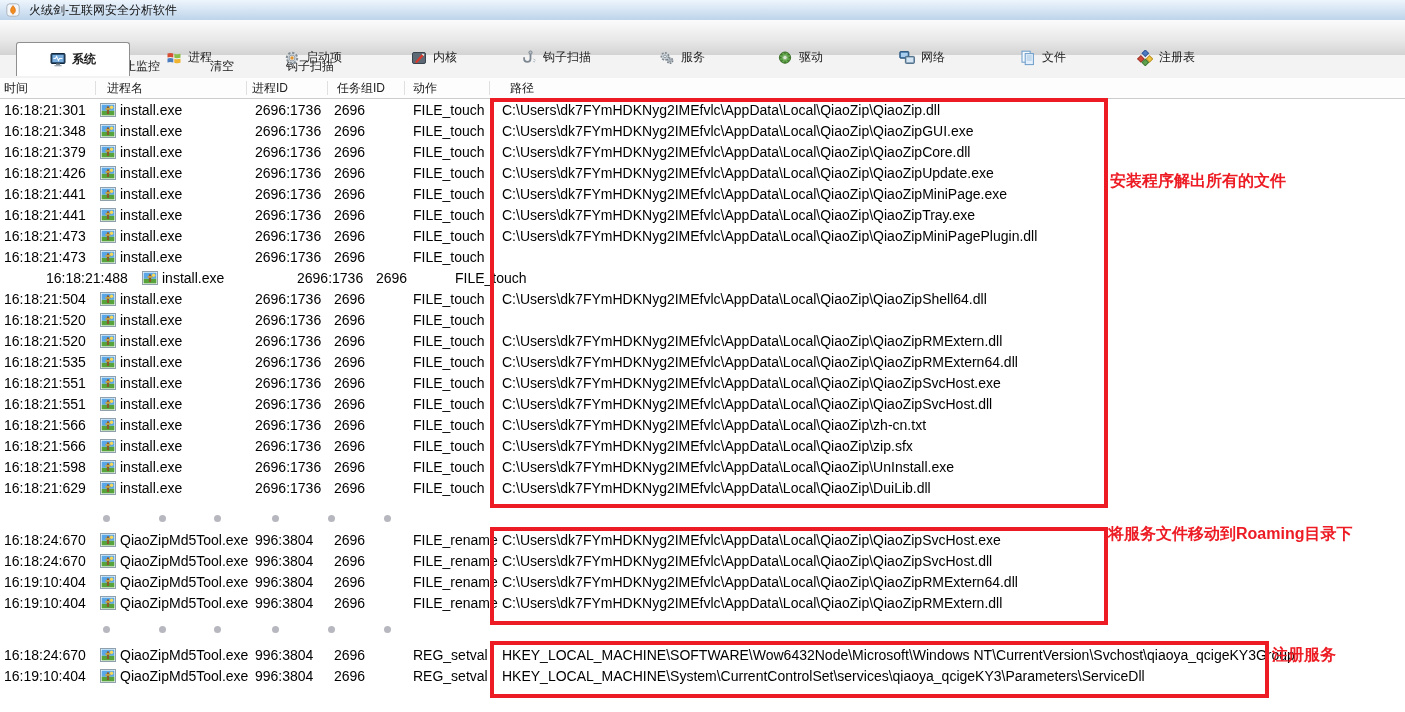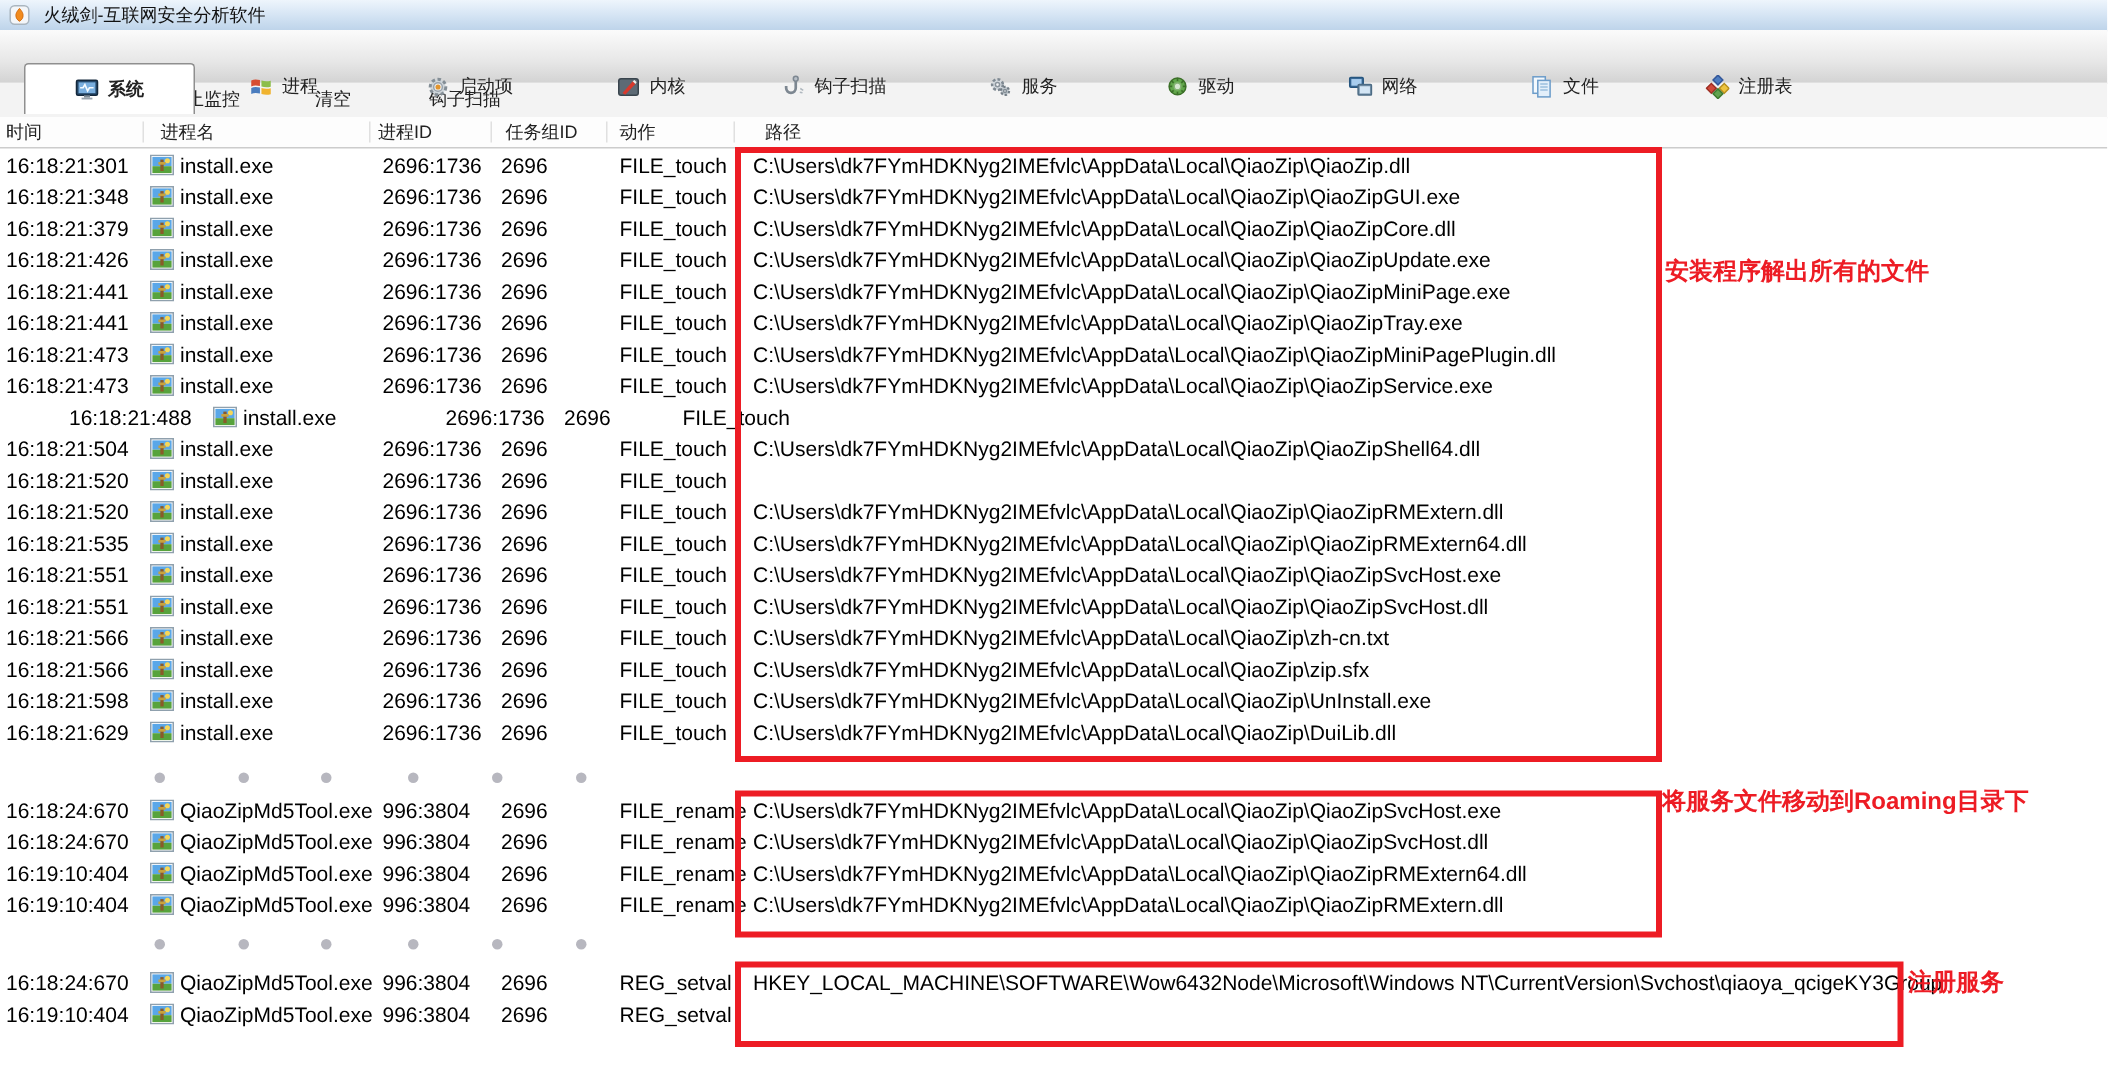--- a/index.html
+++ b/index.html
@@ -292,21 +292,20 @@
             <rect x="1.6" y="1.6" width="12.8" height="6.2" fill="#5aa7e8"></rect>
             <rect x="1.6" y="7.8" width="12.8" height="4.6" fill="#57a33c"></rect>
             <circle cx="11.6" cy="4.2" r="1.7" fill="#f5d75a"></circle>
             <rect x="6.9" y="3.4" width="2.2" height="7.6" fill="#8a5a2a"></rect>
             <rect x="5.6" y="5" width="4.8" height="1.8" fill="#c8a23c"></rect>
           </svg></span>
         <span class="c" style="left:120px">install.exe</span>
         <span class="c" style="left:255px">2696:1736</span>
         <span class="c" style="left:334px">2696</span>
         <span class="c" style="left:413px">FILE_touch</span>
-        <span class="c" style="left:502px">C:\Users\dk7FYmHDKNyg2IMEfvlc\AppData\Local\QiaoZip\QiaoZipService.exe</span>
       </div>
       <div class="row" style="top: 268px; margin-left: 42px;">
         <span class="c" style="left:4px">16:18:21:488</span>
         <span class="ric" style="left:100px"><svg width="16" height="14" viewBox="0 0 16 14">
             <rect x="0.5" y="0.5" width="15" height="13" fill="#fdfdfd" stroke="#8fa0ad"></rect>
             <rect x="1.6" y="1.6" width="12.8" height="6.2" fill="#5aa7e8"></rect>
             <rect x="1.6" y="7.8" width="12.8" height="4.6" fill="#57a33c"></rect>
             <circle cx="11.6" cy="4.2" r="1.7" fill="#f5d75a"></circle>
             <rect x="6.9" y="3.4" width="2.2" height="7.6" fill="#8a5a2a"></rect>
             <rect x="5.6" y="5" width="4.8" height="1.8" fill="#c8a23c"></rect>
@@ -562,20 +561,21 @@
             <rect x="1.6" y="1.6" width="12.8" height="6.2" fill="#5aa7e8"></rect>
             <rect x="1.6" y="7.8" width="12.8" height="4.6" fill="#57a33c"></rect>
             <circle cx="11.6" cy="4.2" r="1.7" fill="#f5d75a"></circle>
             <rect x="6.9" y="3.4" width="2.2" height="7.6" fill="#8a5a2a"></rect>
             <rect x="5.6" y="5" width="4.8" height="1.8" fill="#c8a23c"></rect>
           </svg></span>
         <span class="c" style="left:120px">QiaoZipMd5Tool.exe</span>
         <span class="c" style="left:255px">996:3804</span>
         <span class="c" style="left:334px">2696</span>
         <span class="c" style="left:413px">REG_setval</span>
+        <span class="c" style="left:502px">HKEY_LOCAL_MACHINE\System\CurrentControlSet\services\qiaoya_qcigeKY3\Parameters\ServiceDll</span>
       </div>
       <div class="dot" style="left: 103px; top: 515px;"></div>
       <div class="dot" style="left: 159px; top: 515px;"></div>
       <div class="dot" style="left: 214px; top: 515px;"></div>
       <div class="dot" style="left: 272px; top: 515px;"></div>
       <div class="dot" style="left: 328px; top: 515px;"></div>
       <div class="dot" style="left: 384px; top: 515px;"></div>
       <div class="dot" style="left: 103px; top: 626px;"></div>
       <div class="dot" style="left: 159px; top: 626px;"></div>
       <div class="dot" style="left: 214px; top: 626px;"></div>

